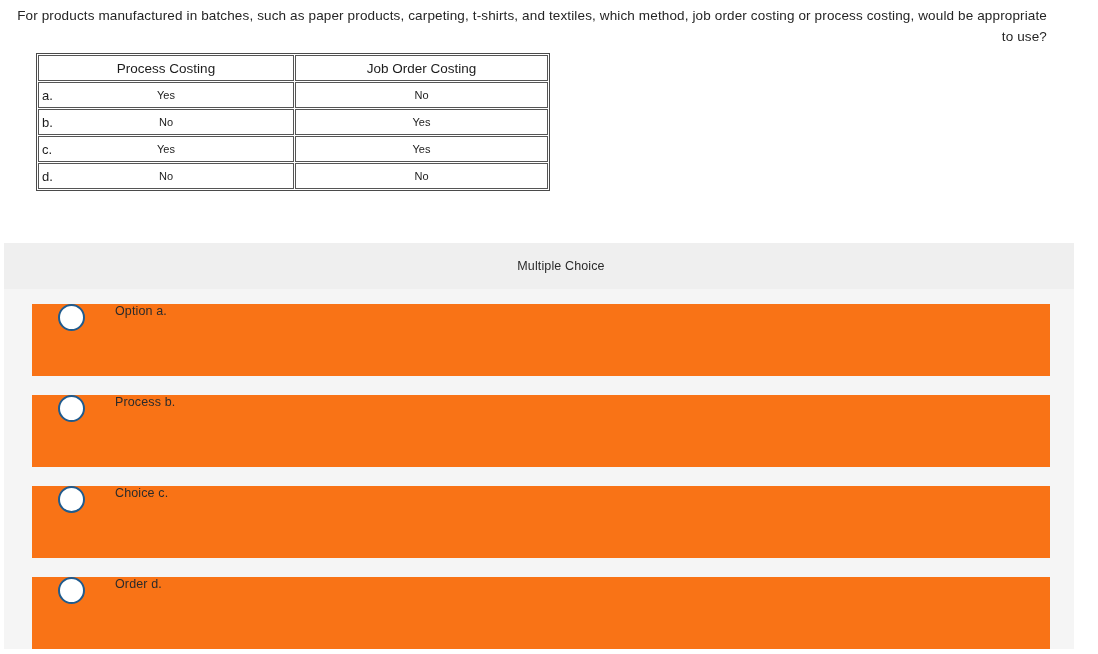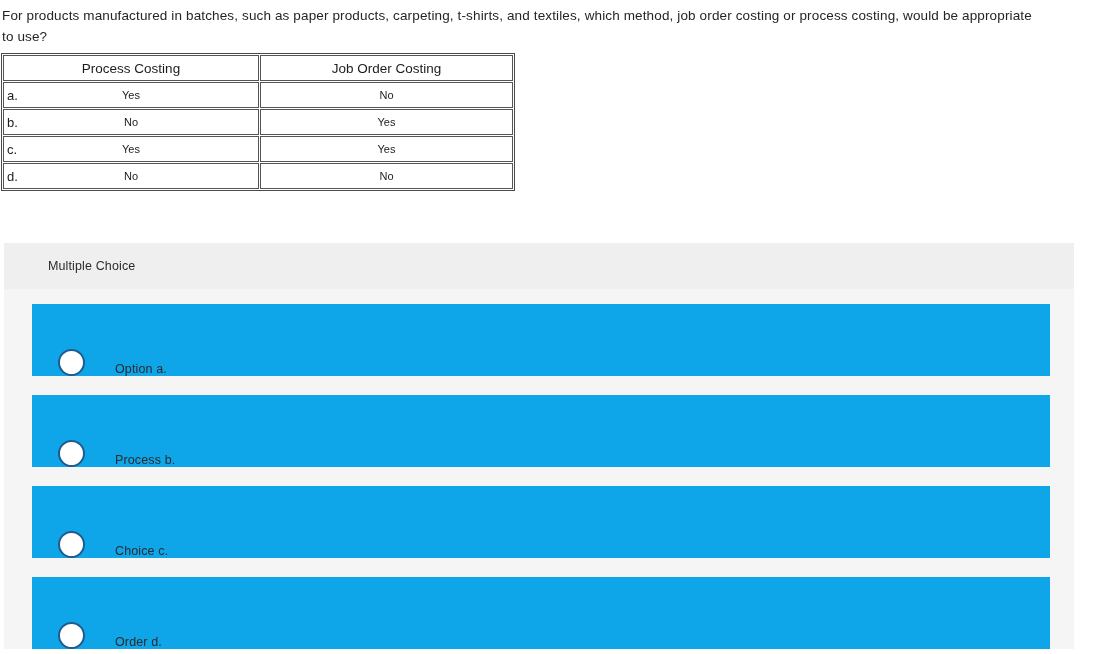--- a/index.html
+++ b/index.html
@@ -18,25 +18,27 @@
   }
 
   
   .question-stem {
     padding: 5px 0 0 2px;
     font-size: 13.5px;
     line-height: 21px;
     color: #252525;
     max-width: 1045px;
     letter-spacing: 0.01em;
+    text-align: right;
   }
 
   
   .choice-table-wrap {
     margin: 6px 0 0 1px;
+    padding-left: 35px;
   }
   table.choice-table {
     border-collapse: separate;
     border-spacing: 1px;
     border: 1px solid #4a4a4a;
     background: #ffffff;
     table-layout: fixed;
     width: 504px;
     font-size: 13px;
     color: #1c1c1c;
@@ -84,35 +86,36 @@
     width: 1070px;
     background: #f5f5f5;
   }
   .mc-panel-header {
     background: #efefef;
     height: 46px;
     display: flex;
     align-items: center;
     padding-left: 44px;
     box-sizing: border-box;
+    justify-content: center;
   }
   .mc-panel-header-label {
     font-size: 12.5px;
     color: #2b2b2b;
     letter-spacing: 0.01em;
   }
   .mc-options {
     padding: 15px 0 0 0;
   }
   .mc-option {
     margin: 0 24px 19px 28px;
-    background: #0ea5e9;
+    background: #f97316;
     height: 72px;
     display: flex;
-    align-items: flex-end;
+    align-items: flex-start;
     box-sizing: border-box;
   }
   .mc-option:last-child {
     margin-bottom: 0;
   }
   .radio-outer {
     width: 27px;
     height: 27px;
     border: 2px solid #1f5b8e;
     border-radius: 50%;

